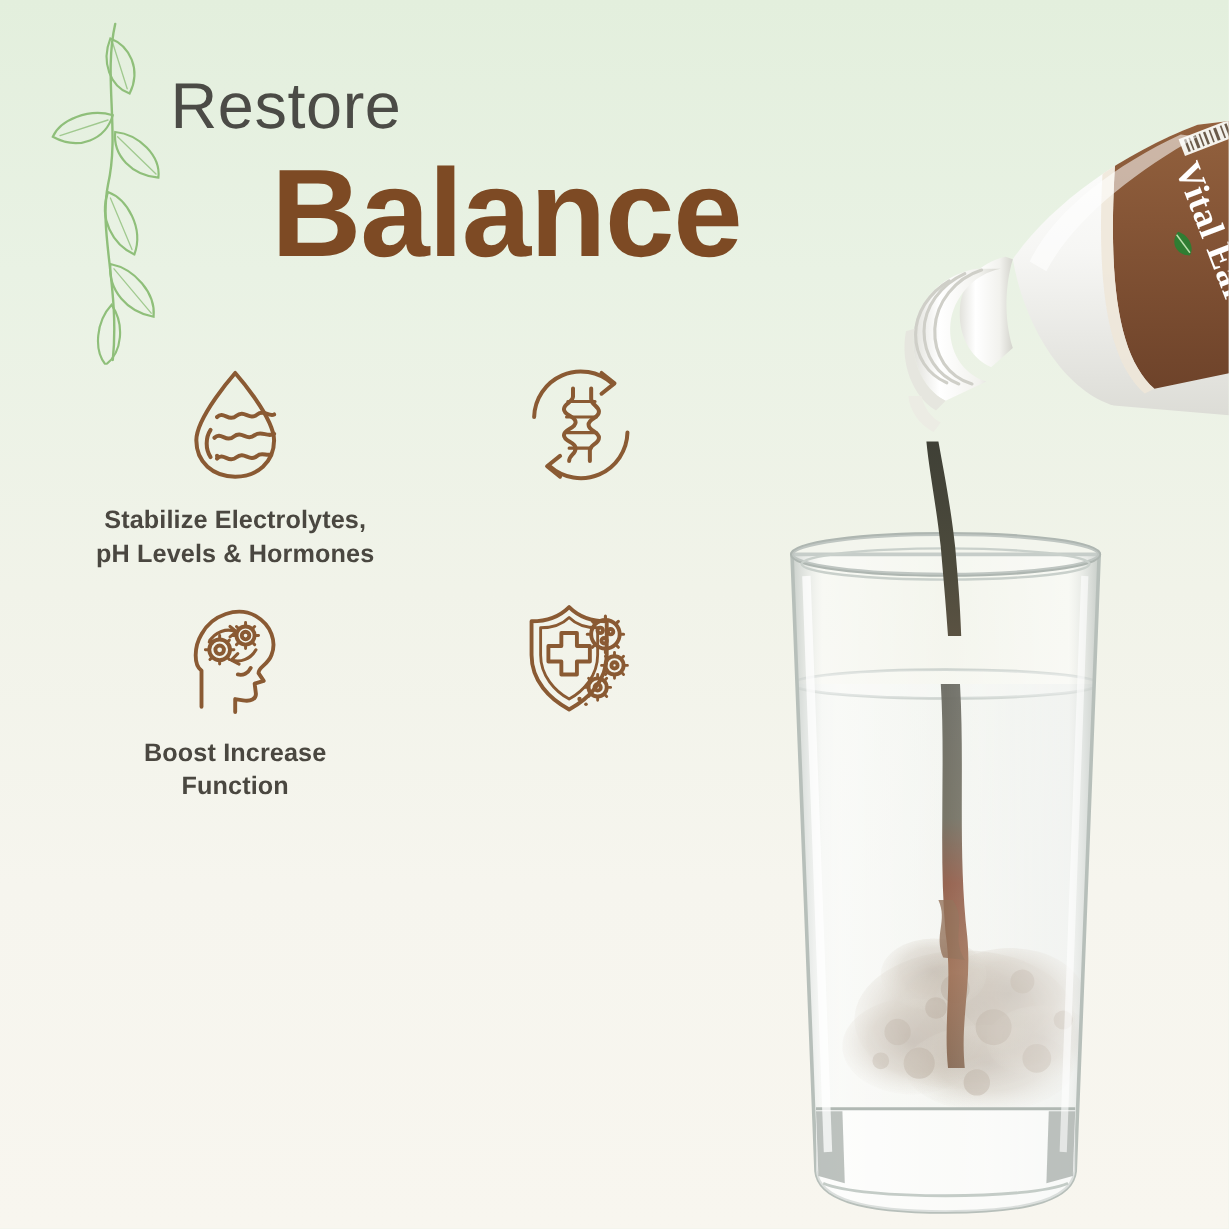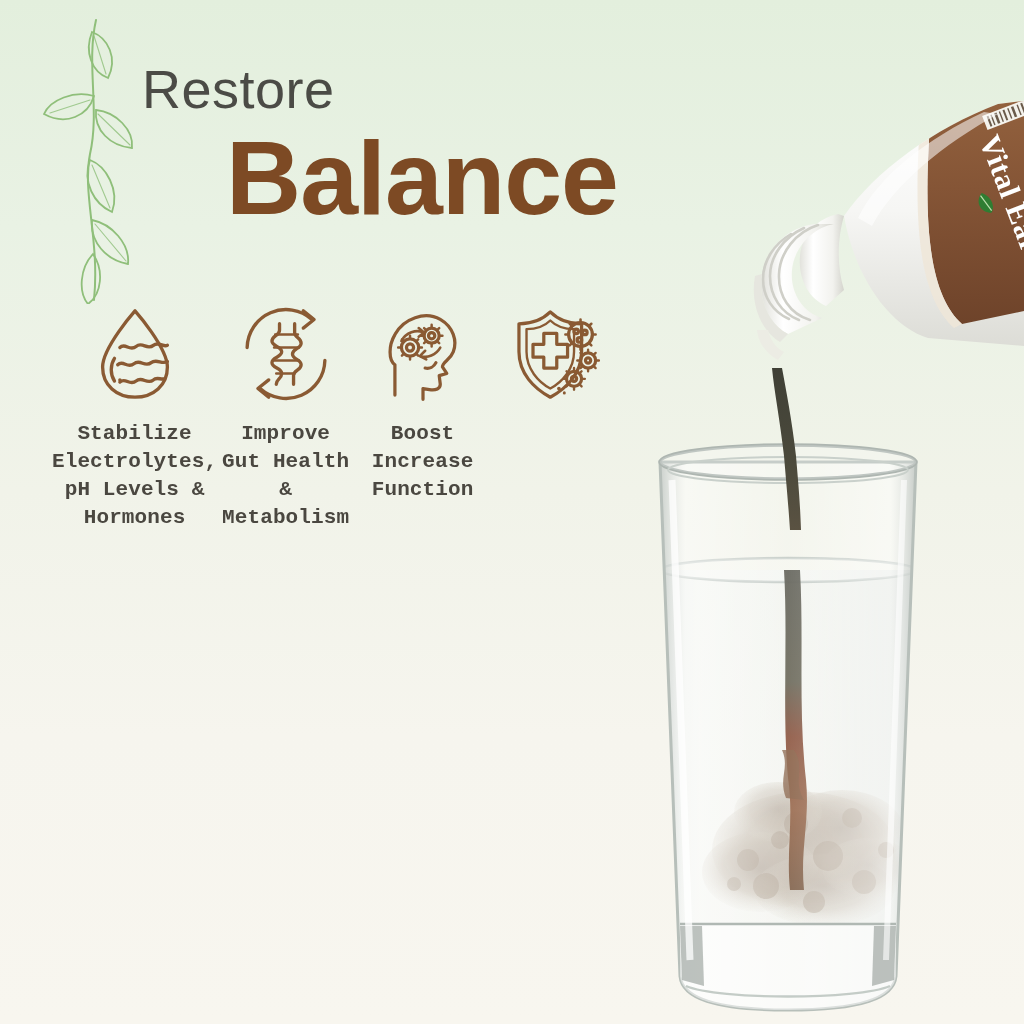--- a/index.html
+++ b/index.html
@@ -23,22 +23,22 @@
     line-height:1.0;margin:0;
   }
   #balance{
     font-size:104px;font-weight:700;color:#7d4a24;letter-spacing:-1px;
     line-height:1.0;margin:10px 0 0 0;text-align:center;
   }
 
   
   #benefits{
     position:absolute;left:52px;top:300px;width:576px;
-    display:grid;grid-template-columns:1fr 1fr 1fr 1fr;
-    row-gap:18px;column-gap:0px;font-family:Liberation Mono, monospace;
+    display:grid;grid-template-columns:1fr 1fr;
+    row-gap:18px;column-gap:0px;
   }
   .benefit{display:flex;flex-direction:column;align-items:center;}
   .bicon{width:108px;height:108px;display:block;}
   .blabel{
     margin-top:12px;text-align:center;
     font-size:21px;font-weight:700;color:#4a4740;
     line-height:1.33;letter-spacing:0.1px;white-space:pre-line;
   }
 
   
@@ -105,22 +105,20 @@
         <g fill="none" stroke="#8a5a33" stroke-width="3.1" stroke-linecap="round" stroke-linejoin="round">
           <path d="M14 44 A36 36 0 0 1 74 18"></path>
           <path d="M66 10 L76 18 L66 26"></path>
           <path d="M86 56 A36 36 0 0 1 26 82"></path>
           <path d="M34 90 L24 82 L34 74"></path>
           <path d="M44 22 L44 28 C44 33, 37 33, 37 38 C37 43, 46 43, 46 48 C46 53, 37 53, 37 58 C37 63, 46 63, 46 68 C46 73, 41 73, 41 78"></path>
           <path d="M58 22 L58 30 C58 35, 64 35, 64 40 C64 45, 56 45, 56 50 C56 55, 64 55, 64 60 C64 65, 57 65, 57 70 L57 78"></path>
           <path d="M40 32 L61 32 M39 44 L62 44 M39 56 L62 56 M41 68 L58 68" stroke-width="2.4"></path>
         </g>
       </svg>
-      <div class="blabel">Improve Gut Health
-&amp; Metabolism</div>
     </div>
 
     <div class="benefit">
       <svg class="bicon" viewBox="0 0 100 100">
         <g fill="none" stroke="#8a5a33" stroke-width="3" stroke-linecap="round" stroke-linejoin="round">
           <path d="M24 88 L24 60 C18 56, 18 42, 24 32 C32 17, 52 10, 66 18 C78 25, 82 38, 78 48 C75 56, 68 57, 68 62 L72 68 L65 70 L66 78 C66 82, 62 84, 56 83 L50 82 L50 92"></path>
           <path d="M62 58 C60 62, 56 64, 52 63"></path>
           <circle cx="38" cy="44" r="8"></circle>
           <circle cx="38" cy="44" r="3.3"></circle>
           <path d="M38 33 L38 36 M38 52 L38 55 M27 44 L30 44 M46 44 L49 44 M30.5 36.5 L32.6 38.6 M43.4 49.4 L45.5 51.5 M45.5 36.5 L43.4 38.6 M32.6 49.4 L30.5 51.5" stroke-width="2.3"></path>

